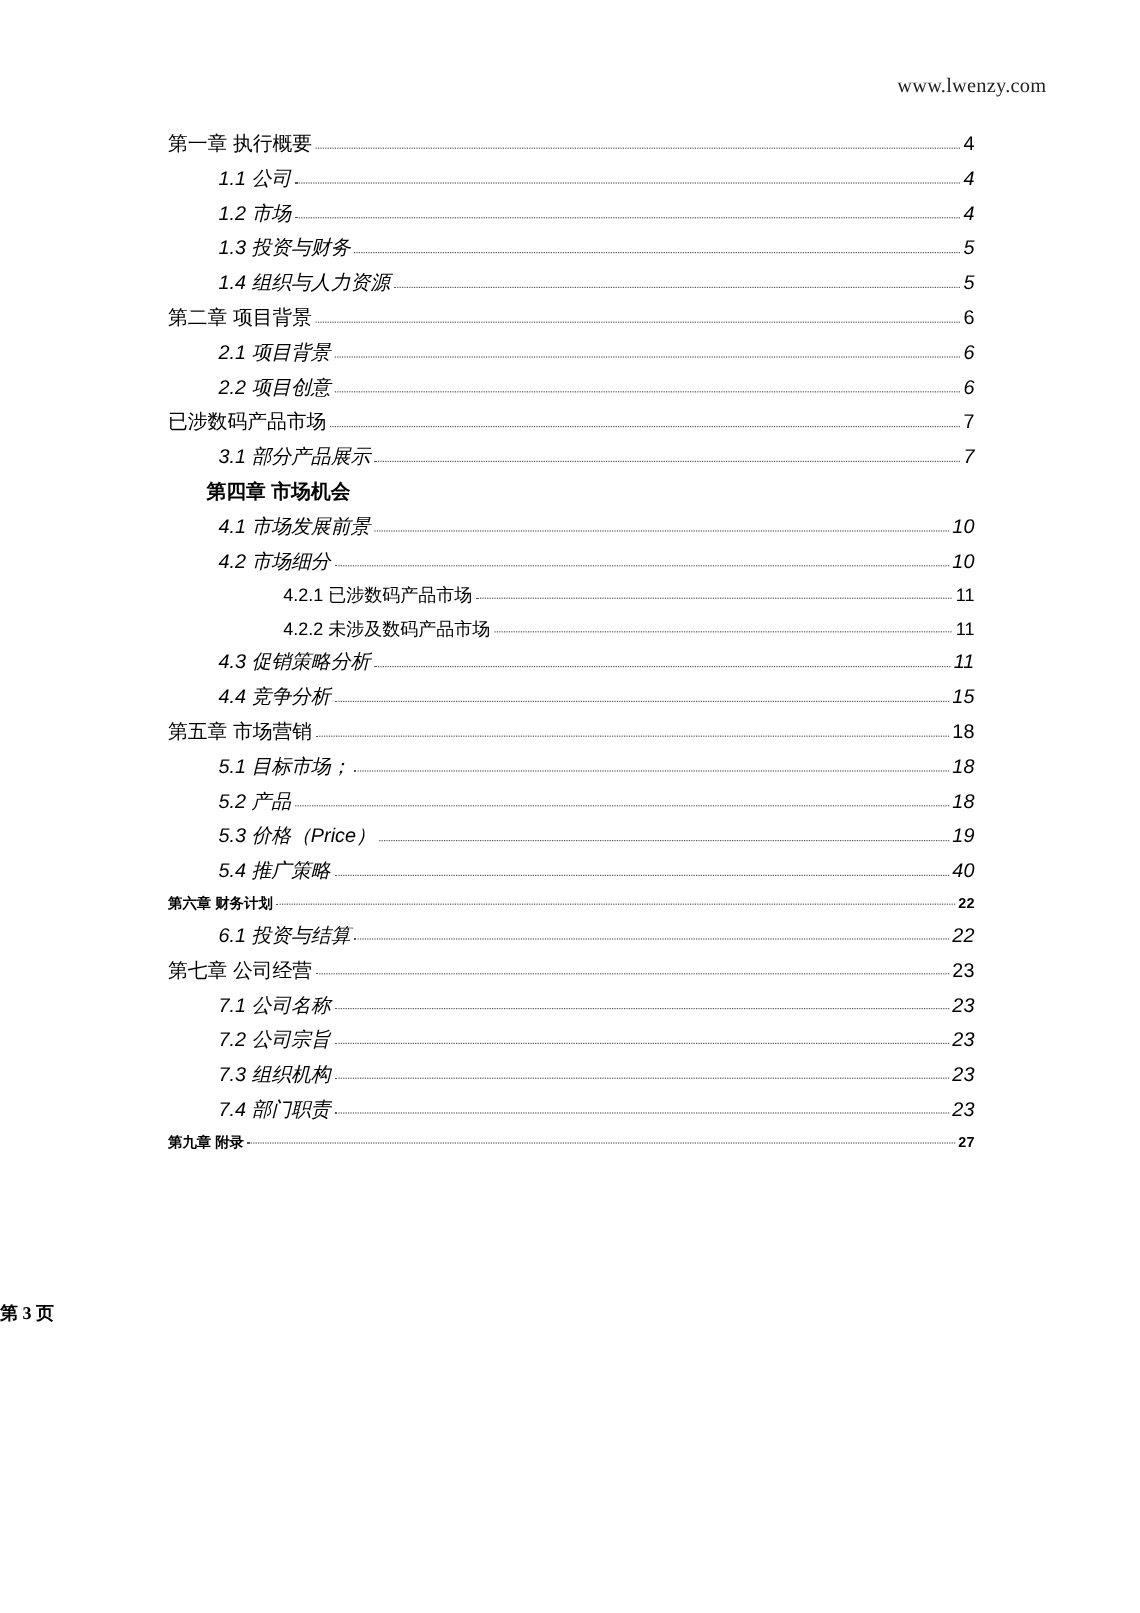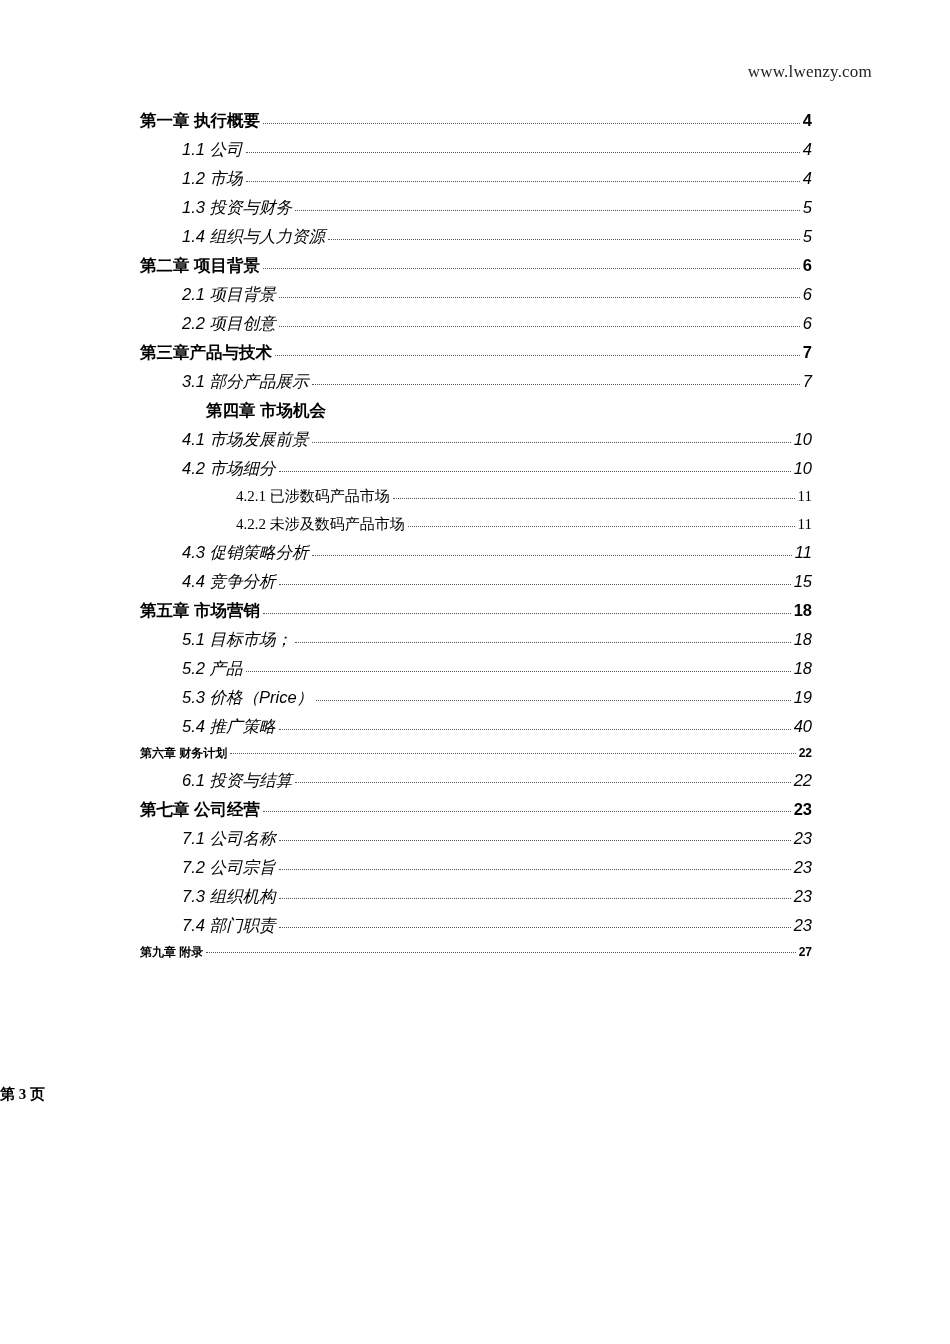--- a/index.html
+++ b/index.html
@@ -56,25 +56,25 @@
     min-width: 8px;
   }
   .toc-entry .page-num {
     flex: 0 0 auto;
     padding-left: 2px;
     text-align: right;
   }
   .toc-entry.no-dots .dots {
     border-bottom: none;
   }
-  .lvl-1 { margin-left: 0px; font-weight: bold; }
+  .lvl-1 { margin-left: 0px; font-weight: normal; }
   .lvl-2 { margin-left: 42px; font-style: italic; }
-  .lvl-3 { margin-left: 96px; font-size: 15px; font-family: Liberation Serif, serif; }
+  .lvl-3 { margin-left: 96px; font-size: 15px; }
   .lvl-1b { margin-left: 0px; font-weight: bold; font-size: 12px; }
-  .lvl-h4 { margin-left: 66px; font-weight: bold; }
+  .lvl-h4 { margin-left: 32px; font-weight: bold; }
   .footer {
     position: absolute;
     left: 0;
     right: 0;
     bottom: 84px;
     text-align: left;
     font-size: 15px;
     font-weight: bold;
     font-family: "Liberation Serif", serif;
   }
@@ -122,21 +122,21 @@
         <span class="label">2.1 项目背景</span>
         <span class="dots"></span>
         <span class="page-num">6</span>
       </div>
       <div class="toc-entry lvl-2">
         <span class="label">2.2 项目创意</span>
         <span class="dots"></span>
         <span class="page-num">6</span>
       </div>
       <div class="toc-entry lvl-1">
-        <span class="label">第三章产品与技术</span>
+        <span class="label">已涉数码产品市场</span>
         <span class="dots"></span>
         <span class="page-num">7</span>
       </div>
       <div class="toc-entry lvl-2">
         <span class="label">3.1 部分产品展示</span>
         <span class="dots"></span>
         <span class="page-num">7</span>
       </div>
       <div class="toc-entry lvl-h4 no-dots">
         <span class="label">第四章 市场机会</span>

